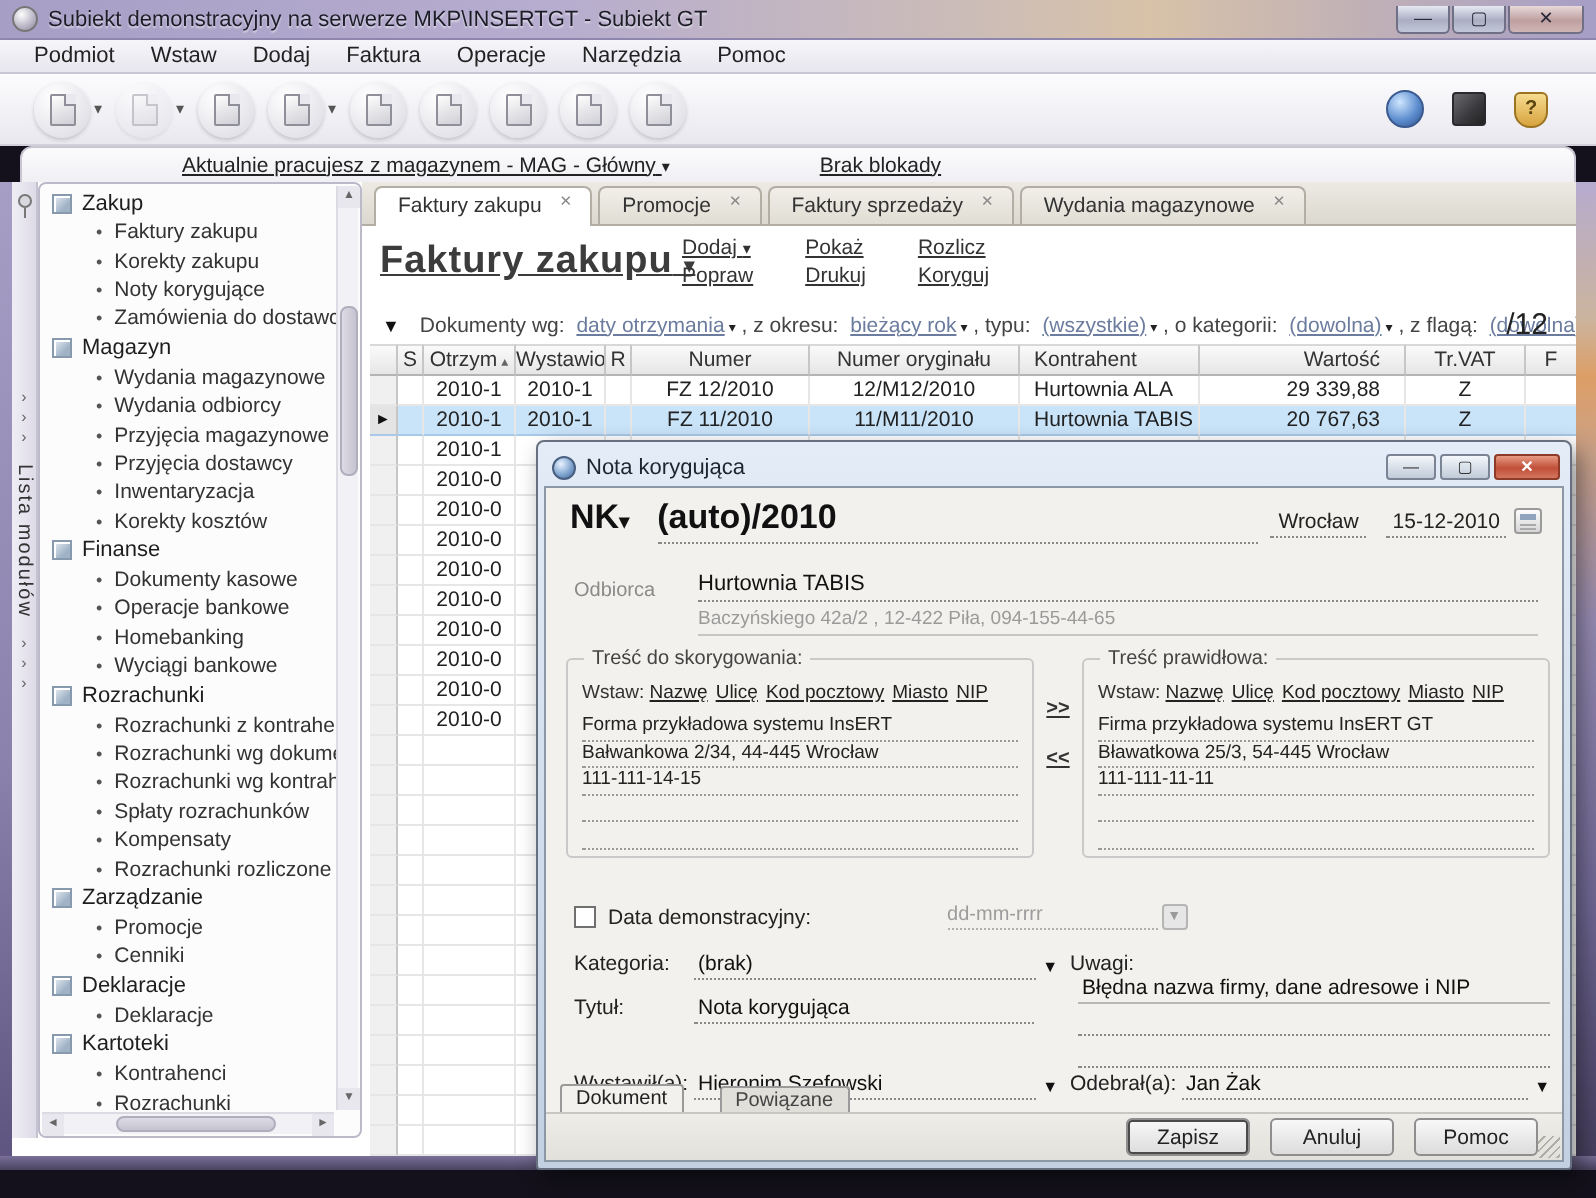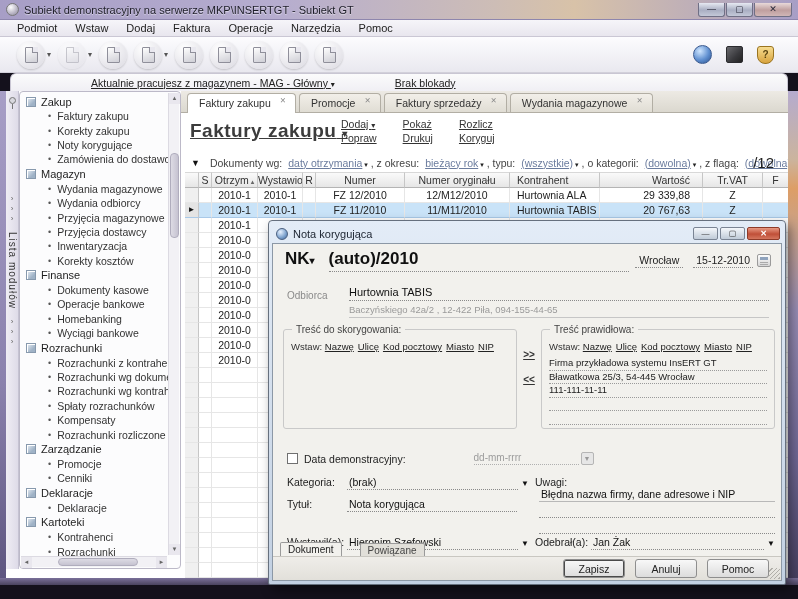--- a/index.html
+++ b/index.html
@@ -32,21 +32,21 @@
   .doc{width:13px;height:16px;background:linear-gradient(160deg,#fdfdfd,#cfcfd6);border:1px solid #8f8f9a;border-radius:1px;position:relative;}
   .doc::after{content:"";position:absolute;right:-1px;top:-1px;width:5px;height:5px;background:#e9e8ef;border-left:1px solid #8f8f9a;border-bottom:1px solid #8f8f9a;}
   .tdd{font-size:8px;color:#555;margin-left:2px;}
   .tbright{margin-left:auto;display:flex;align-items:center;gap:14px;padding-right:14px;}
   .globe{width:19px;height:19px;border-radius:50%;background:radial-gradient(circle at 35% 30%,#cfe6ff,#5f8fd0 55%,#2a4f8a);border:1px solid #3a5a90;}
   .cube{width:17px;height:17px;background:linear-gradient(135deg,#6a6a6e,#39393d 60%,#222);border:1px solid #2a2a2e;border-radius:2px;}
   .shield{width:17px;height:18px;background:linear-gradient(#f5d98a,#d9a root 0,#d9a440);background:linear-gradient(#f6dc90,#d8a33e);border:1px solid #9a7420;
     border-radius:3px 3px 8px 8px;display:flex;align-items:center;justify-content:center;font-size:10px;font-weight:bold;color:#5a4410;}
 
   .infobar{position:absolute;left:10px;top:73px;width:778px;height:18px;background:linear-gradient(#fbfbfc,#f0eff4);
-    border:1px solid #c9c6d3;border-bottom:none;border-radius:6px 6px 0 0;display:flex;align-items:center;padding-left:80px;gap:60px;}
+    border:1px solid #c9c6d3;border-bottom:none;border-radius:6px 6px 0 0;display:flex;align-items:center;padding-left:80px;gap:75px;}
   .ilink{font-size:10.5px;color:#222;text-decoration:underline;cursor:pointer;white-space:nowrap;}
   .ilink .caret{font-size:8px;text-decoration:none;display:inline-block;}
 
   
   .main{position:absolute;left:0;top:91px;width:798px;height:487px;background:#fff;}
   .glass-left{position:absolute;left:0;top:0;width:6px;height:487px;background:linear-gradient(#a79ec6,#8a81ad 60%,#5e5680);}
   .glass-right{position:absolute;right:0;top:0;width:10px;height:487px;
     background:linear-gradient(#b5abce 0%,#cbb49e 14%,#dd9e66 20%,#c9a188 28%,#958bb2 45%,#6e6692 75%,#474060);}
   .glass-bottom{position:absolute;left:0;top:578px;width:798px;height:7px;background:linear-gradient(#7a7099,#4a435f);}
 
@@ -804,20 +804,27 @@
       <span class="ddate">15-12-2010</span>
       <span class="calbtn"></span>
     </div>
     <div class="odb-label">Odbiorca</div>
     <div class="odb-name">Hurtownia TABIS</div>
     <div class="odb-det">Baczyńskiego 42a/2 , 12-422 Piła, 094-155-44-65</div>
 
     <div class="gbox left">
       <span class="legend">Treść do skorygowania:</span>
       <div class="insrow"><span>Wstaw: </span><a class="inslink">Nazwę</a><a class="inslink">Ulicę</a><a class="inslink">Kod pocztowy</a><a class="inslink">Miasto</a><a class="inslink">NIP</a></div>
+      <div class="blines">
+          <div class="bline">Forma przykładowa systemu InsERT</div>
+          <div class="bline">Bałwankowa 2/34, 44-445 Wrocław</div>
+          <div class="bline">111-111-14-15</div>
+          <div class="bline"></div>
+          <div class="bline"></div>
+        </div>
     </div>
     <div class="movers">
       <span class="mlink">&gt;&gt;</span>
       <span class="mlink">&lt;&lt;</span>
     </div>
     <div class="gbox right">
       <span class="legend">Treść prawidłowa:</span>
       <div class="insrow"><span>Wstaw: </span><a class="inslink">Nazwę</a><a class="inslink">Ulicę</a><a class="inslink">Kod pocztowy</a><a class="inslink">Miasto</a><a class="inslink">NIP</a></div>
       <div class="blines">
           <div class="bline">Firma przykładowa systemu InsERT GT</div>

